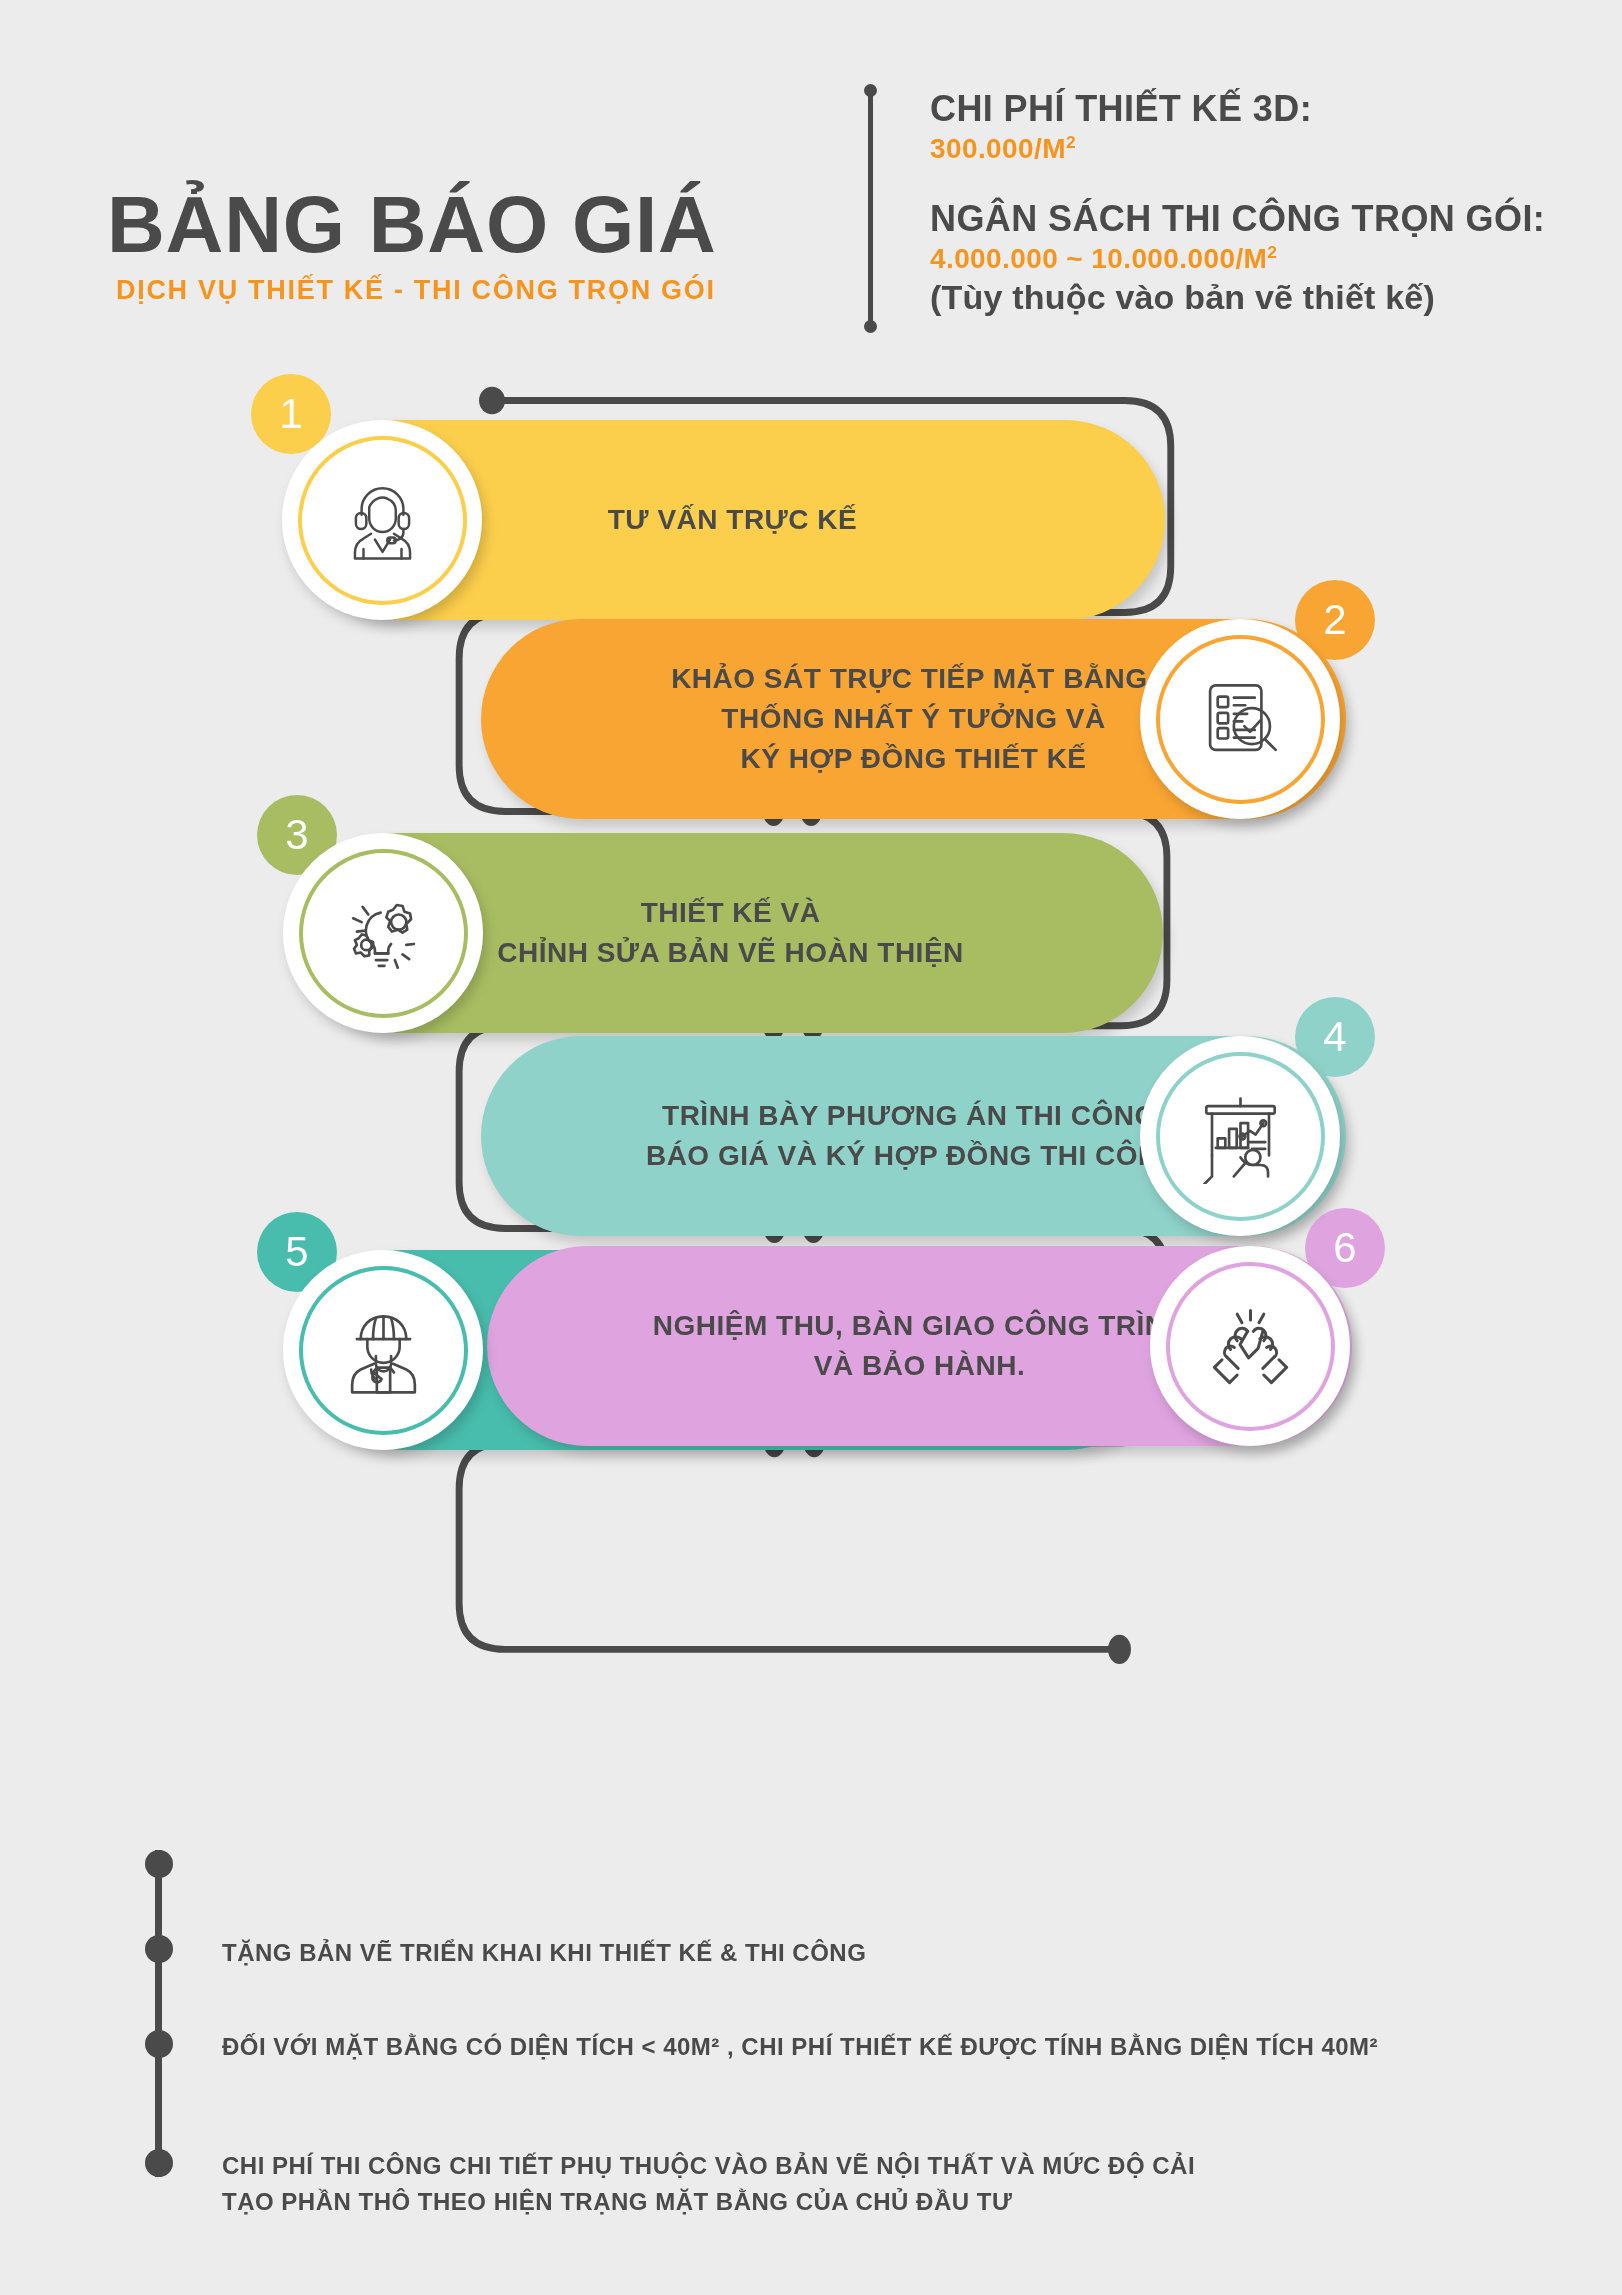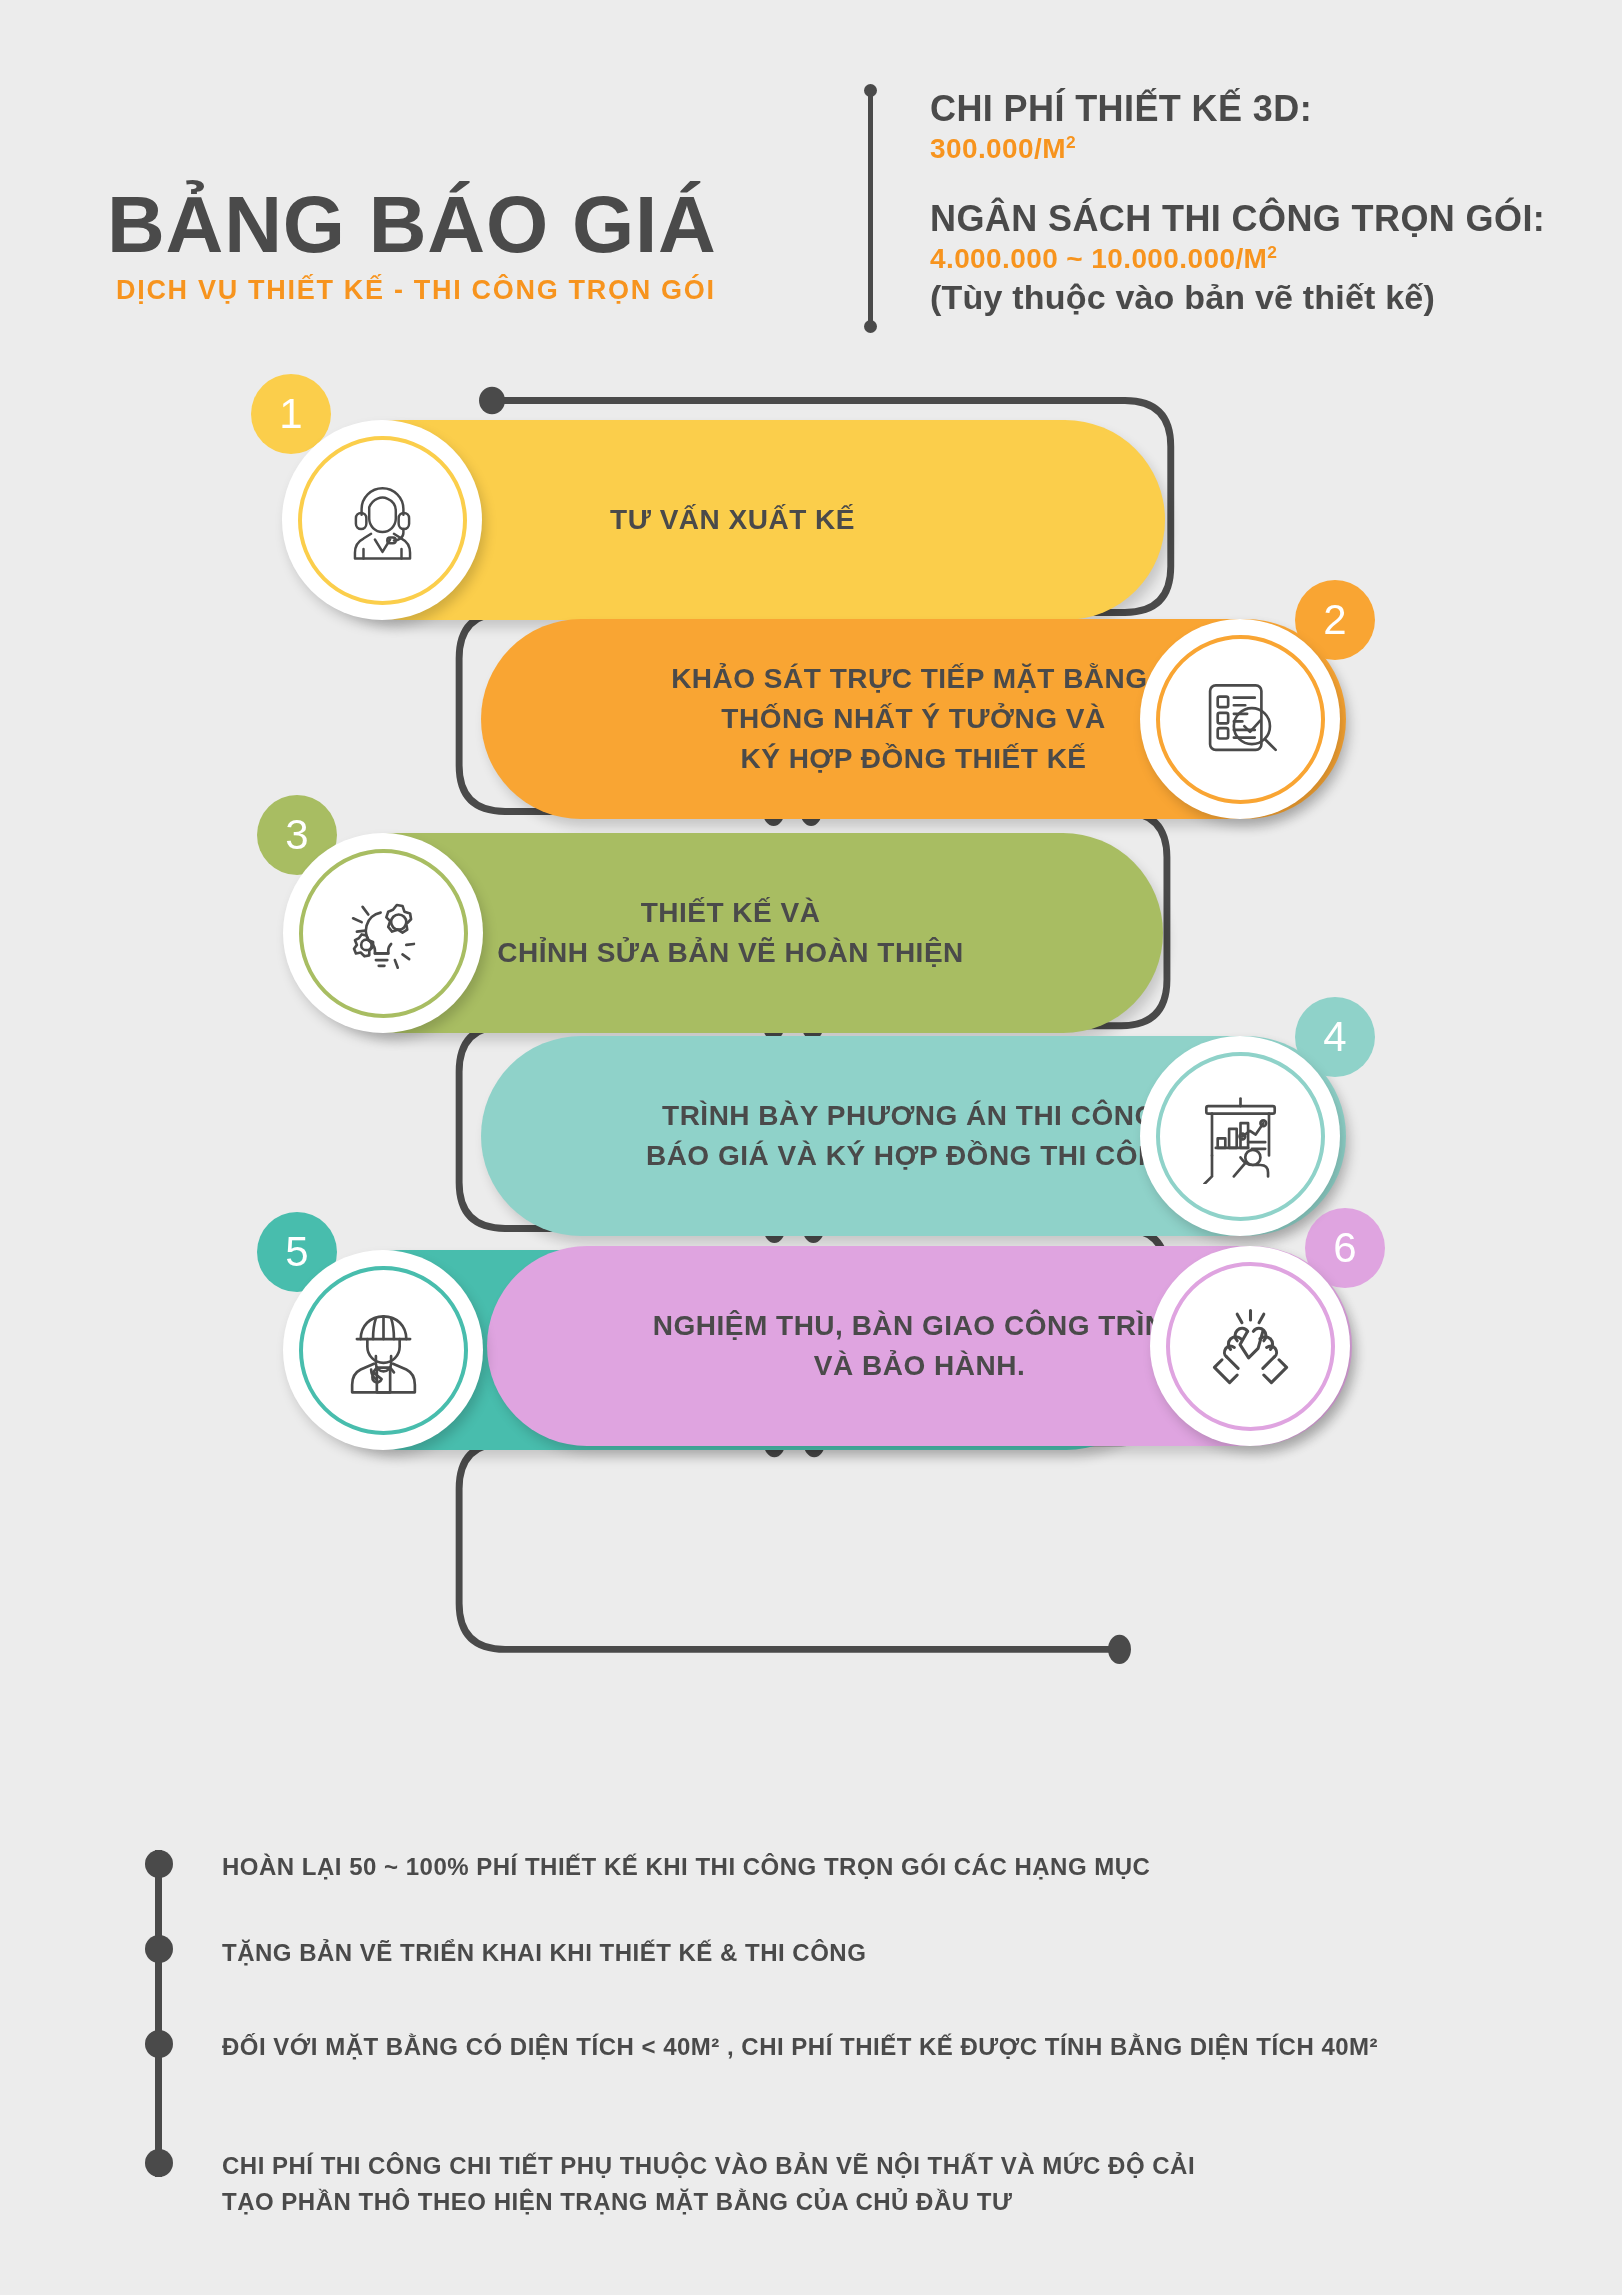--- a/index.html
+++ b/index.html
@@ -126,21 +126,21 @@
         <ellipse cx="1012" cy="1445" rx="14" ry="19"></ellipse>
         <ellipse cx="1463" cy="1715" rx="15" ry="19"></ellipse>
       </g>
     </svg>
 
     <div class="step">
       <div class="num" style="left:251px;top:37px;background:#fbce4b;">
         <span>1</span>
       </div>
       <div class="bar" style="left:300px;top:83px;width:865px;background:#fbce4b;">
-        <div class="bar-text">TƯ VẤN XUẤT KẾ</div>
+        <div class="bar-text">TƯ VẤN TRỰC KẾ</div>
       </div>
       <div class="icon-wrap" style="left:282px;top:83px;">
         <div class="icon-ring" style="border-color:#fbce4b;">
           <svg viewBox="0 0 100 100" fill="none" stroke="#4a4a4a" stroke-width="2.6" stroke-linecap="round" stroke-linejoin="round">
             <path d="M28 44v-6a22 22 0 0 1 44 0v6"></path>
             <rect x="22" y="42" width="11" height="17" rx="5.5"></rect>
             <rect x="67" y="42" width="11" height="17" rx="5.5"></rect>
             <path d="M36 36c4-9 13-12 19-9 7 3 9 9 9 13v8a14 14 0 0 1-28 0z"></path>
             <path d="M72 59v4c0 5-5 8-10 8"></path>
             <rect x="55" y="68" width="9" height="6" rx="3"></rect>
@@ -283,21 +283,20 @@
         </div>
       </div>
     </div>
 
   </div>
 
   <div class="notes">
     <div class="notes-line"></div>
 
     <div class="note-dot" style="top:13.8px;"></div>
-    <div class="note" style="top:13px;">HOÀN LẠI 50 ~ 100% PHÍ THIẾT KẾ KHI THI CÔNG TRỌN GÓI CÁC HẠNG MỤC</div>
 
     <div class="note-dot" style="top:99px;"></div>
     <div class="note" style="top:99px;">TẶNG BẢN VẼ TRIỂN KHAI KHI THIẾT KẾ &amp; THI CÔNG</div>
 
     <div class="note-dot" style="top:194px;"></div>
     <div class="note" style="top:193px;">ĐỐI VỚI MẶT BẰNG CÓ DIỆN TÍCH &lt; 40M² , CHI PHÍ THIẾT KẾ ĐƯỢC TÍNH BẰNG DIỆN TÍCH 40M²</div>
 
     <div class="note-dot" style="top:313px;"></div>
     <div class="note" style="top:312px;">CHI PHÍ THI CÔNG CHI TIẾT PHỤ THUỘC VÀO BẢN VẼ NỘI THẤT VÀ MỨC ĐỘ CẢI
 TẠO PHẦN THÔ THEO HIỆN TRẠNG MẶT BẰNG CỦA CHỦ ĐẦU TƯ</div>

